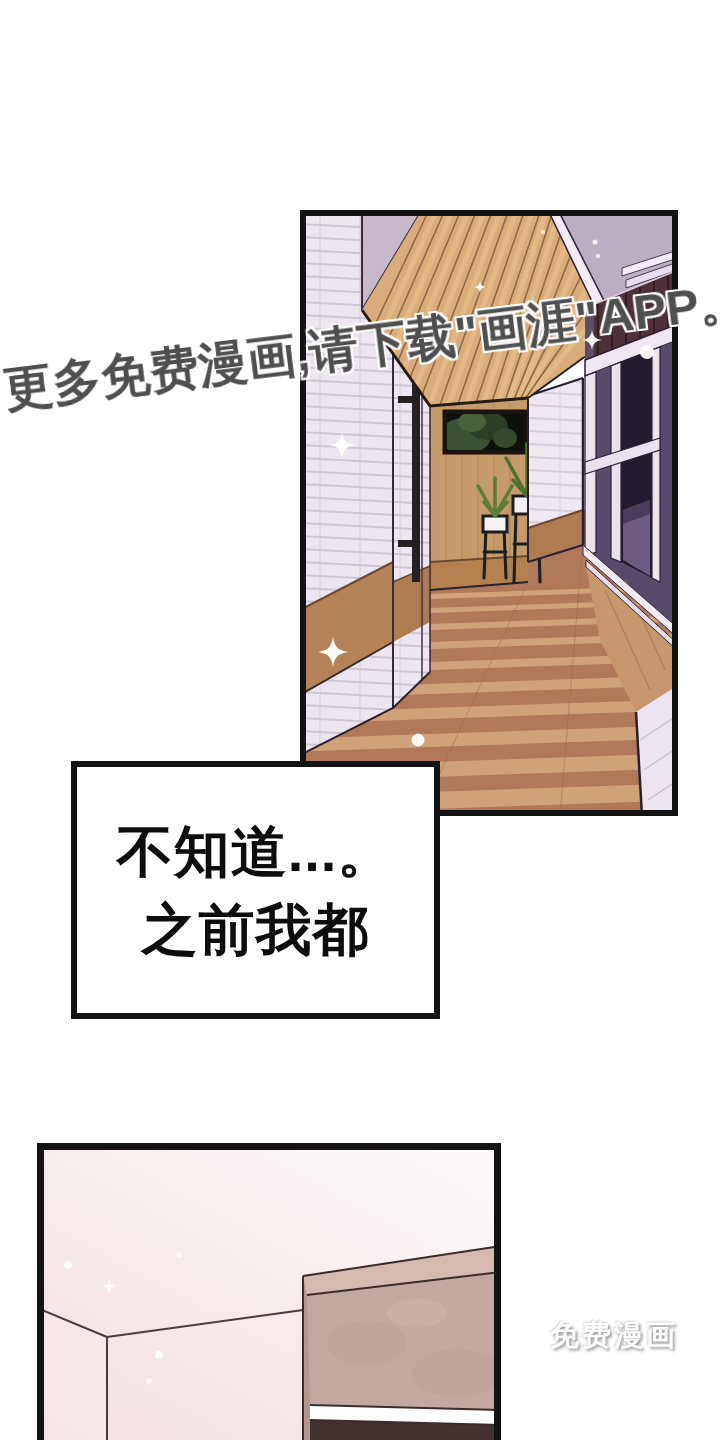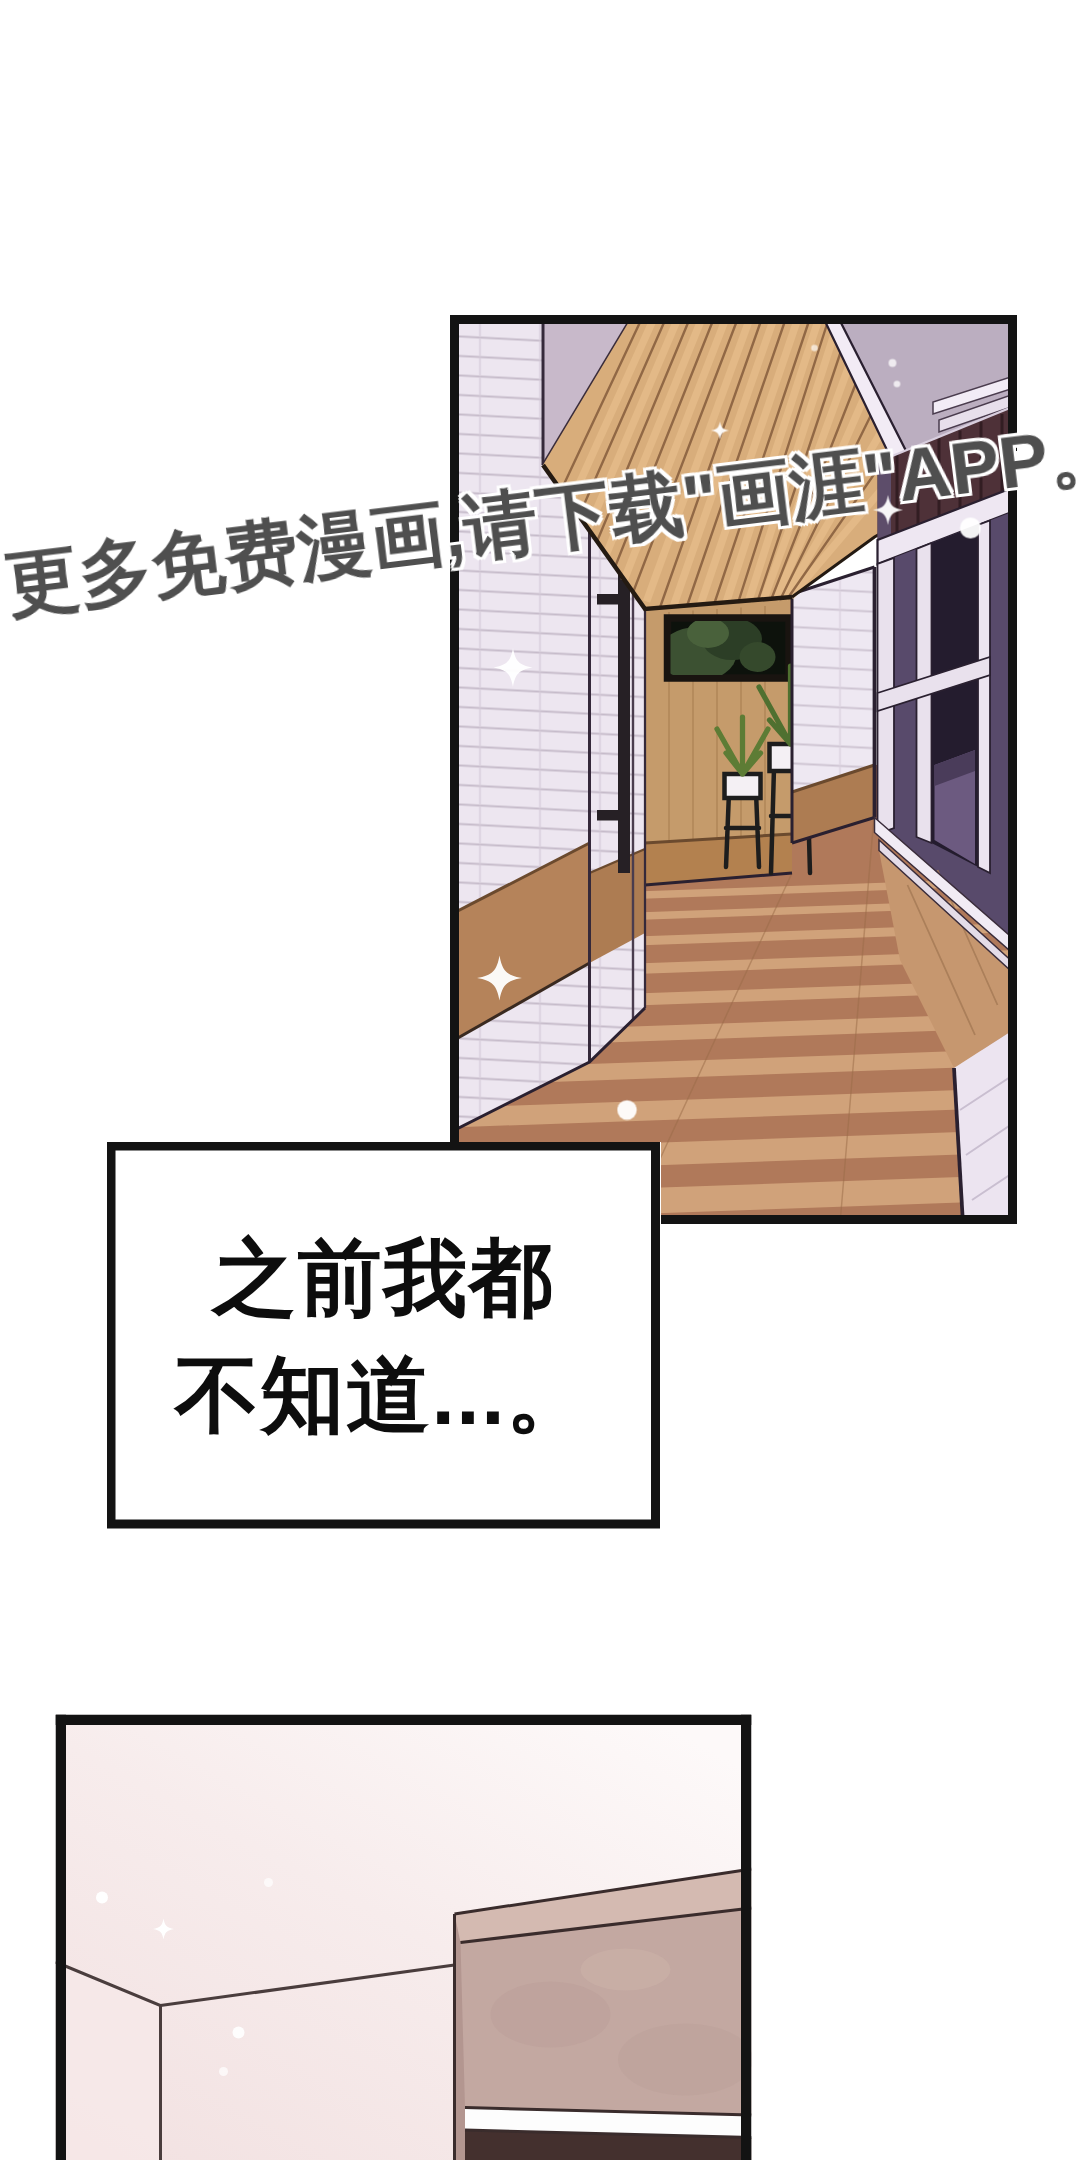--- a/index.html
+++ b/index.html
@@ -199,22 +199,22 @@
       <circle cx="298" cy="46" r="2.2" fill="#fff" opacity="0.8"></circle>
       <circle cx="243" cy="22" r="2.2" fill="#fff" opacity="0.7"></circle>
     </g>
 
     <rect x="3" y="3" width="372" height="600" fill="none" stroke="#131313" stroke-width="6"></rect>
   </svg>
 
   <div class="wm-top">更多免费漫画,请下载"画涯"APP。</div>
 
   <div class="bubble">
+    <div class="line">不知道...。</div>
     <div class="line">之前我都</div>
-    <div class="line">不知道...。</div>
   </div>
 
   <svg class="panel2" width="464" height="297" viewBox="0 0 464 297">
     <defs>
       <linearGradient id="pinkWall" x1="0" y1="1" x2="0.85" y2="0">
         <stop offset="0" stop-color="#f2e1e1"></stop>
         <stop offset="0.55" stop-color="#f7ecec"></stop>
         <stop offset="1" stop-color="#fdf9f9"></stop>
       </linearGradient>
       <path id="star2" d="M0,-1 C0.12,-0.32 0.32,-0.12 1,0 C0.32,0.12 0.12,0.32 0,1 C-0.12,0.32 -0.32,0.12 -1,0 C-0.32,-0.12 -0.12,-0.32 0,-1 Z" fill="#ffffff"></path>
@@ -254,15 +254,16 @@
     </g>
 
     <g fill="#131313">
       <rect x="0" y="0" width="464" height="7"></rect>
       <rect x="0" y="0" width="7" height="297"></rect>
       <rect x="457" y="0" width="7" height="297"></rect>
     </g>
   </svg>
 
   <div class="brand">
+    <div class="small">免费漫画</div>
   </div>
 
 </div>
 
 </body></html>

